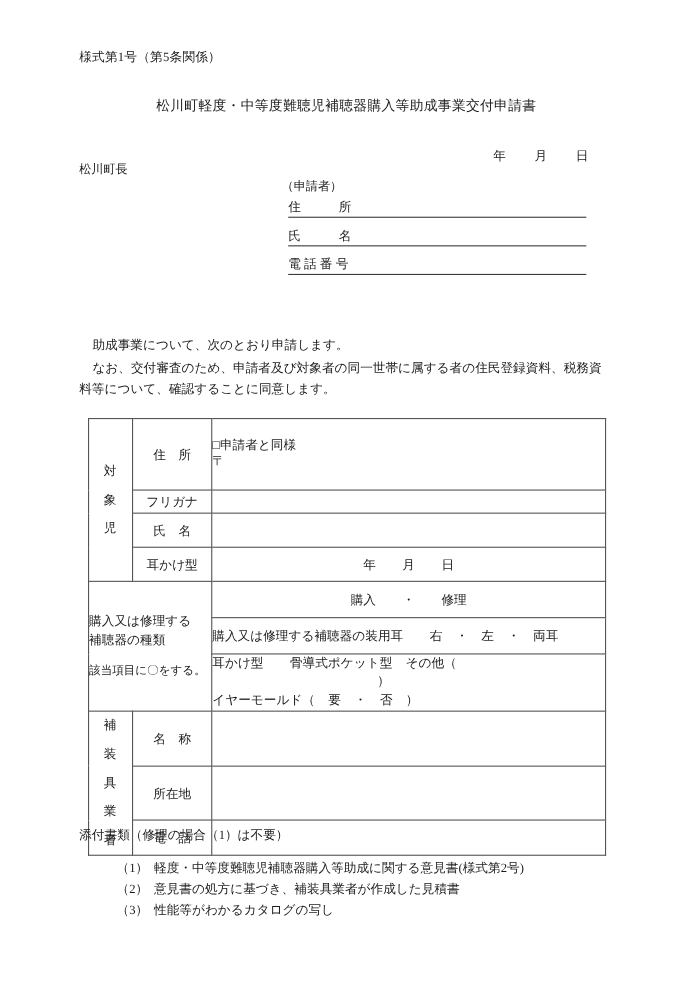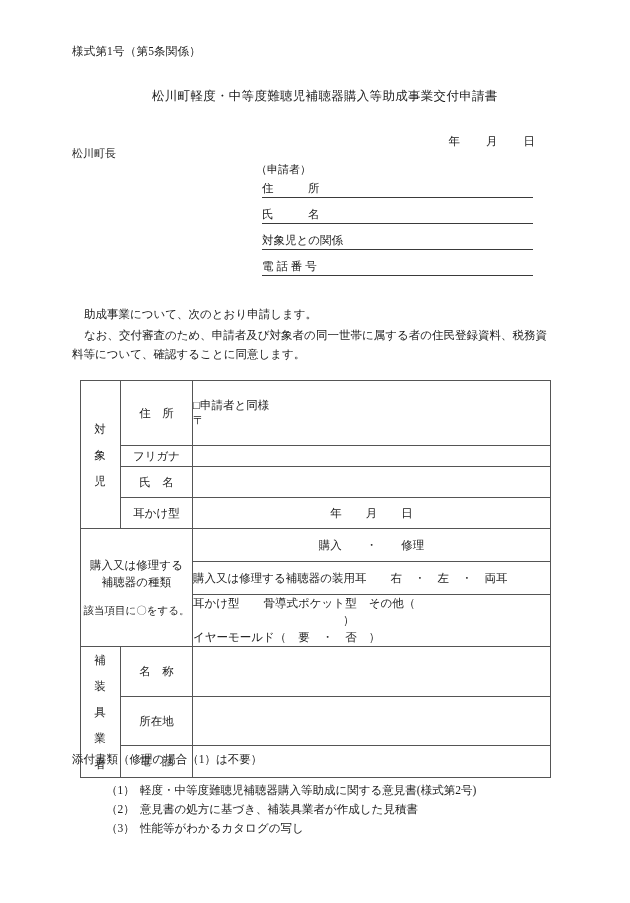--- a/index.html
+++ b/index.html
@@ -26,21 +26,21 @@
 
   
   .abs { position: absolute; white-space: pre; }
 
   .form-no {
     left: 72px; top: 44px;
     font-size: 11.5px;
     letter-spacing: 0.2px;
   }
   .doc-title {
-    left: 152px; top: 88px;
+    left: 142px; top: 88px;
     font-size: 12.5px;
     letter-spacing: 0.3px;
   }
   .date-line {
     left: 437px; top: 122px;
     font-size: 11.5px;
   }
   .date-line .g { display: inline-block; width: 26px; }
   .addressee {
     left: 72px; top: 146px;
@@ -124,21 +124,21 @@
     line-height: 15px;
   }
   .row-h-sm   { height: 21px; }
   .row-h-md   { height: 31px; }
   .row-h-lg   { height: 33px; }
   .row-h-type { height: 44px; }
   .row-h-biz  { height: 33px; }
 
   .ctr { text-align: center; }
   .kind-label {
-    text-align: center;
+    text-align: left;
     line-height: 17px;
     padding: 7px 2px;
     margin-left: 40px;
   }
   .kind-label .sub {
     display: block;
     margin-top: 11px;
     font-size: 10.5px;
   }
   .inline-gap { display: inline-block; width: 24px; }
@@ -182,24 +182,20 @@
     <div class="field-row">
       <span class="field-label">住　　　所</span>
       <span class="field-rule"></span>
     </div>
 
     <div class="field-row">
       <span class="field-label">氏　　　名</span>
       <span class="field-rule"></span>
     </div>
 
-    <div class="field-row">
-      <span class="field-label">対象児との関係</span>
-      <span class="field-rule"></span>
-    </div>
 
     <div class="field-row">
       <span class="field-label">電 話 番 号</span>
       <span class="field-rule"></span>
     </div>
   </div>
 
   <div class="para p1">助成事業について、次のとおり申請します。</div>
   <div class="para p2">なお、交付審査のため、申請者及び対象者の同一世帯に属する者の住民登録資料、税務資料等について、確認することに同意します。</div>
 

